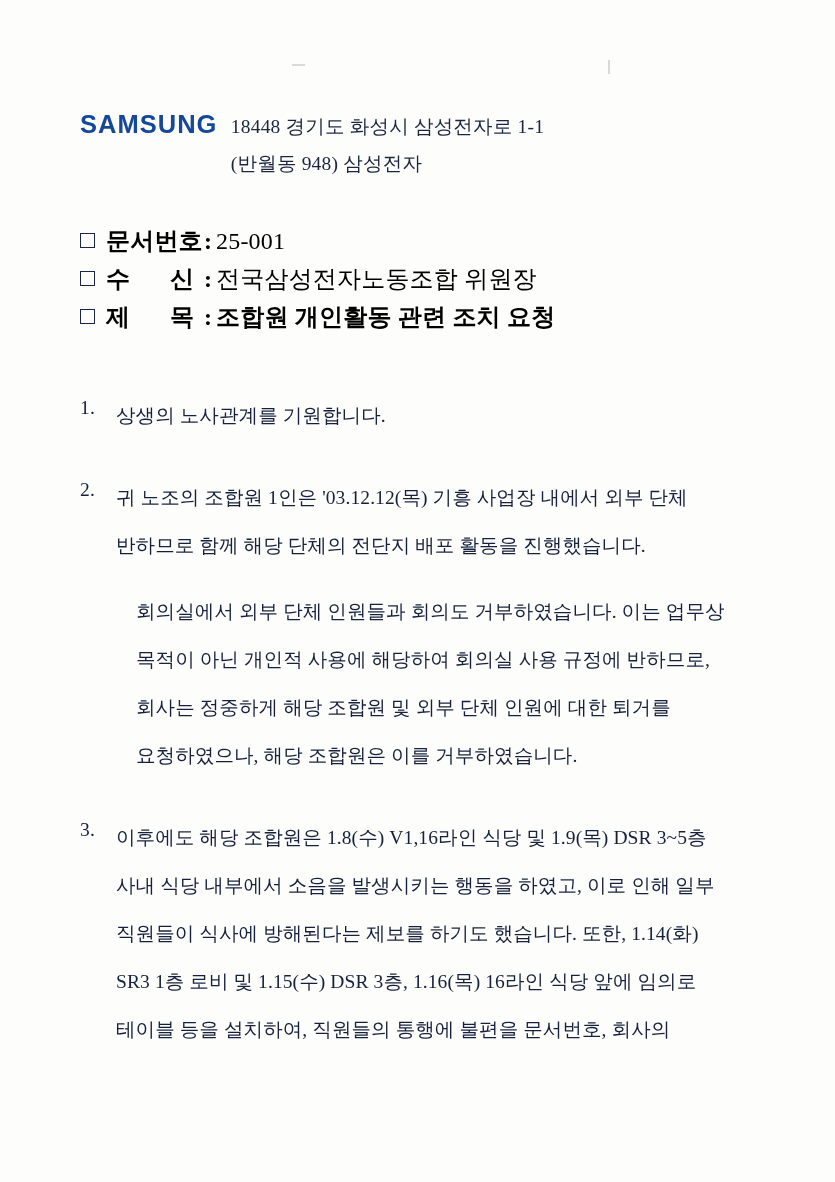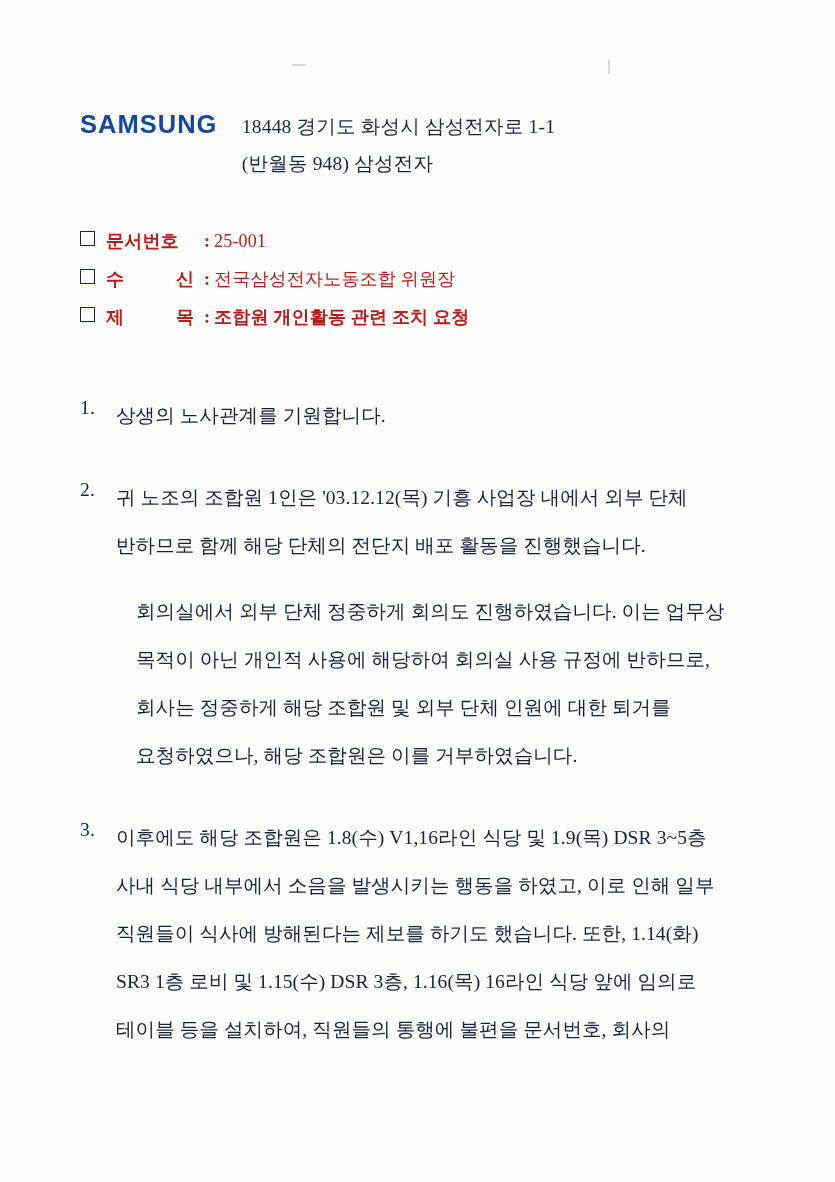--- a/index.html
+++ b/index.html
@@ -52,37 +52,37 @@
     font-weight: bold;
     font-size: 25px;
     letter-spacing: 1.0px;
     color: #15479b;
     padding-top: 2px;
     white-space: nowrap;
     transform: scaleX(1.02);
     transform-origin: left center;
   }
   .addr {
-    margin-left: 27px;
+    margin-left: 16px;
     font-size: 19.5px;
     line-height: 37px;
     color: #1a2540;
     letter-spacing: .2px;
   }
   .addr div { white-space: nowrap; }
 
   
   .meta {
     position: absolute;
     top: 222px;
     left: 80px;
     right: 72px;
-    font-size: 18px;
+    font-size: 24px;
     line-height: 38px;
-    color: #b91c1c;
+    color: #000000;
   }
   .meta-row { display: flex; align-items: baseline; white-space: nowrap; }
   .chk {
     display: inline-block;
     width: 13px;
     height: 13px;
     border: 1.6px solid #1b2646;
     margin-right: 11px;
     position: relative;
     top: -1px;
@@ -196,21 +196,21 @@
     <div class="para p2">
       <div class="num">2.</div>
       <div class="ptext">
         <p>귀 노조의 조합원 1인은 '03.12.12(목) 기흥 사업장 내에서 외부 단체</p>
         <p>반하므로 함께 해당 단체의 전단지 배포 활동을 진행했습니다.</p>
       </div>
     </div>
 
     <div class="para indented">
       <div class="ptext">
-        <p>회의실에서 외부 단체 정중하게 회의도 진행하였습니다. 이는 업무상</p>
+        <p>회의실에서 외부 단체 인원들과 회의도 거부하였습니다. 이는 업무상</p>
         <p>목적이 아닌 개인적 사용에 해당하여 회의실 사용 규정에 반하므로,</p>
         <p>회사는 정중하게 해당 조합원 및 외부 단체 인원에 대한 퇴거를</p>
         <p>요청하였으나, 해당 조합원은 이를 거부하였습니다.</p>
       </div>
     </div>
 
     <div class="para p3" style="margin-top:26px;">
       <div class="num">3.</div>
       <div class="ptext">
         <p>이후에도 해당 조합원은 1.8(수) V1,16라인 식당 및 1.9(목) DSR 3~5층</p>

